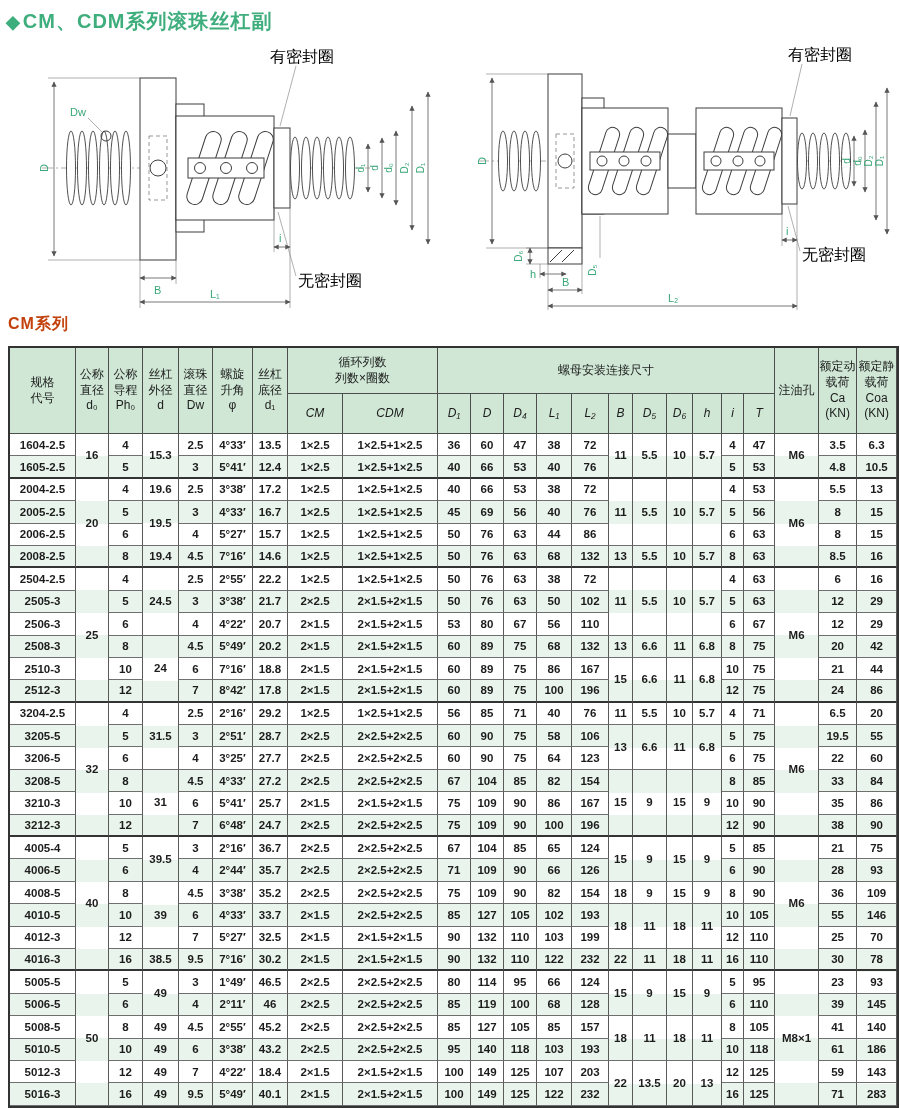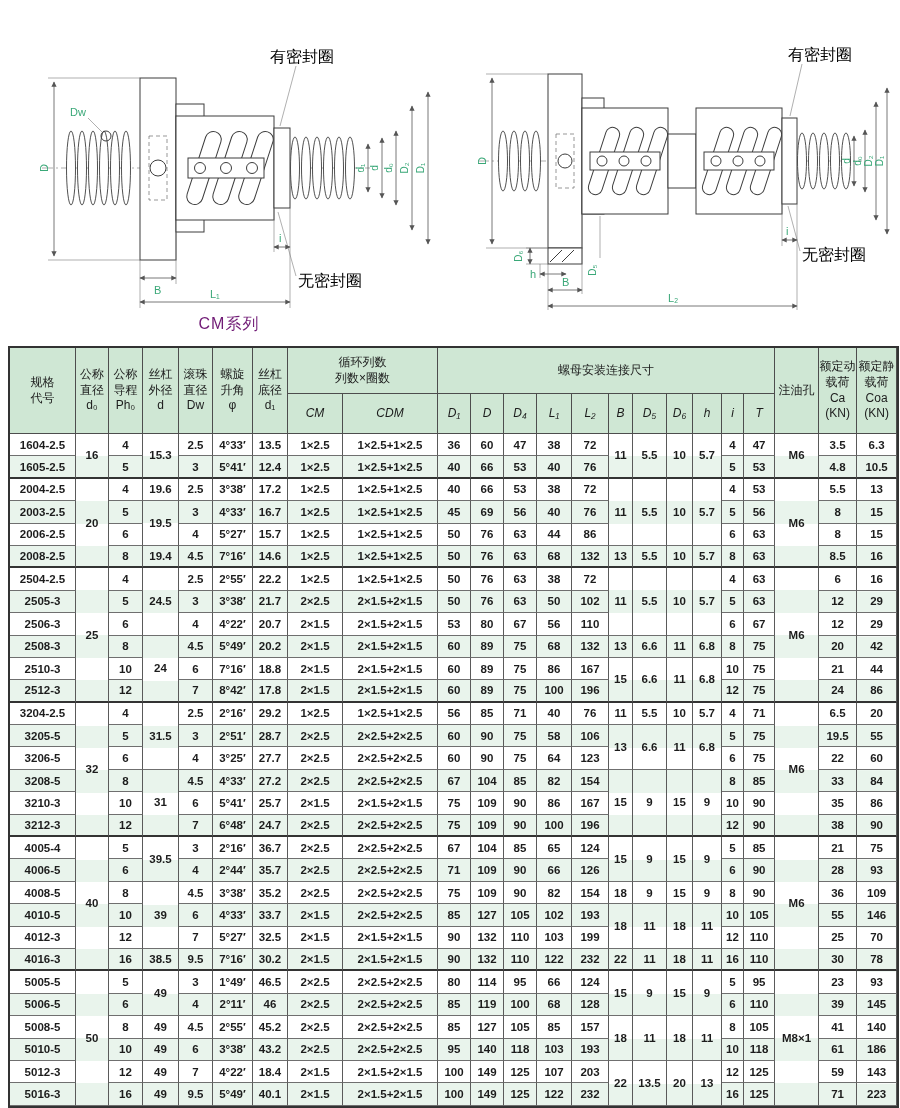--- a/index.html
+++ b/index.html
@@ -3,21 +3,21 @@
 <meta charset="utf-8">
 <style>
   html,body{margin:0;padding:0;}
   body{font-family:"Liberation Sans", sans-serif; background:#f6f6f4;}
   .page{position:relative;width:900px;height:1108px;background:#ffffff;overflow:hidden;margin:0 auto;}
   .title{position:absolute;top:8px;left:6px;font-size:20px;font-weight:bold;color:#3fae7d;letter-spacing:1px;}
   .title .dm{font-size:18px;margin-right:2px;}
   .figures{position:absolute;top:46px;left:8px;width:884px;height:298px;display:flex;}
   .figure{flex:1;position:relative;}
   .figure svg{width:100%;height:268px;display:block;}
-  .figcap{height:24px;text-align:center;font-size:16px;color:#701a75;letter-spacing:1px;}
+  .figcap{height:24px;font-size:16px;color:#c2410c;letter-spacing:1px;font-weight:bold;}
   .obj{fill:#ffffff;stroke:#3d3d3d;stroke-width:1;}
   .objn{fill:none;stroke:#3d3d3d;stroke-width:1;}
   .cl{stroke:#8a8a8a;stroke-width:0.7;stroke-dasharray:11 3 2 3;fill:none;}
   .dash{stroke:#6a6a6a;stroke-width:0.7;stroke-dasharray:4 3;fill:none;}
   .ext{stroke:#7a7a7a;stroke-width:0.6;}
   .dim{stroke:#555;stroke-width:0.8;}
   .scr{fill:#ffffff;stroke:#3d3d3d;stroke-width:0.9;}
   .lbl{fill:#3aa878;font-size:11px;}
   .lbls{fill:#3aa878;font-size:10px;}
   .spec-table{position:absolute;left:8px;top:346px;width:884px;border-collapse:separate;border-spacing:0;
@@ -32,20 +32,21 @@
     border-right:1px solid #5a5a5a;border-bottom:1px solid #9fb3a4;padding:0;white-space:nowrap;overflow:hidden;background:transparent;}
   .spec-table td{border-bottom-color:#6f6f6f;}
   .spec-table tr.g td{border-bottom:2px solid #333;}
   .spec-table td.gb{border-bottom:2px solid #333;}
 </style>
 </head>
 <body>
 
 <div class="page">
 
+  <div class="title"><span class="dm">◆</span><span>CM、CDM系列滚珠丝杠副</span></div>
 
   <div class="figures">
 
     <div class="figure">
       <svg id="svg-cm" viewBox="0 0 442 268" preserveAspectRatio="xMidYMid meet">
         <defs>
           <marker id="arr-cm" viewBox="0 0 10 10" refX="9" refY="5" markerWidth="6.5" markerHeight="6.5" orient="auto-start-reverse">
             <path d="M0,0L10,5L0,10z" fill="#555"></path>
           </marker>
         </defs>
@@ -365,21 +366,21 @@
           <td rowspan="3">5.5</td>
           <td rowspan="3">10</td>
           <td rowspan="3">5.7</td>
           <td>4</td>
           <td>53</td>
           <td rowspan="4" class="gb">M6</td>
           <td>5.5</td>
           <td>13</td>
         </tr>
         <tr>
-          <td>2003-2.5</td>
+          <td>2005-2.5</td>
           <td>5</td>
           <td rowspan="2">19.5</td>
           <td>3</td>
           <td>4°33′</td>
           <td>16.7</td>
           <td>1×2.5</td>
           <td>1×2.5+1×2.5</td>
           <td>45</td>
           <td>69</td>
           <td>56</td>
@@ -926,17 +927,17 @@
           <td>2×1.5</td>
           <td>2×1.5+2×1.5</td>
           <td>100</td>
           <td>149</td>
           <td>125</td>
           <td>122</td>
           <td>232</td>
           <td>16</td>
           <td>125</td>
           <td>71</td>
-          <td>223</td>
+          <td>283</td>
         </tr>
       </tbody>
   </table>
 </div>
 
 </body></html>

